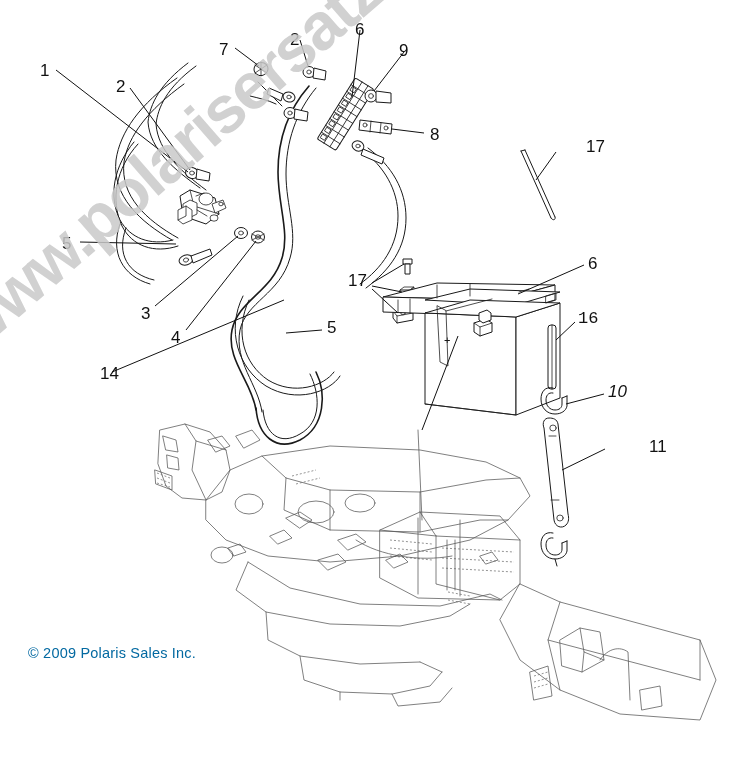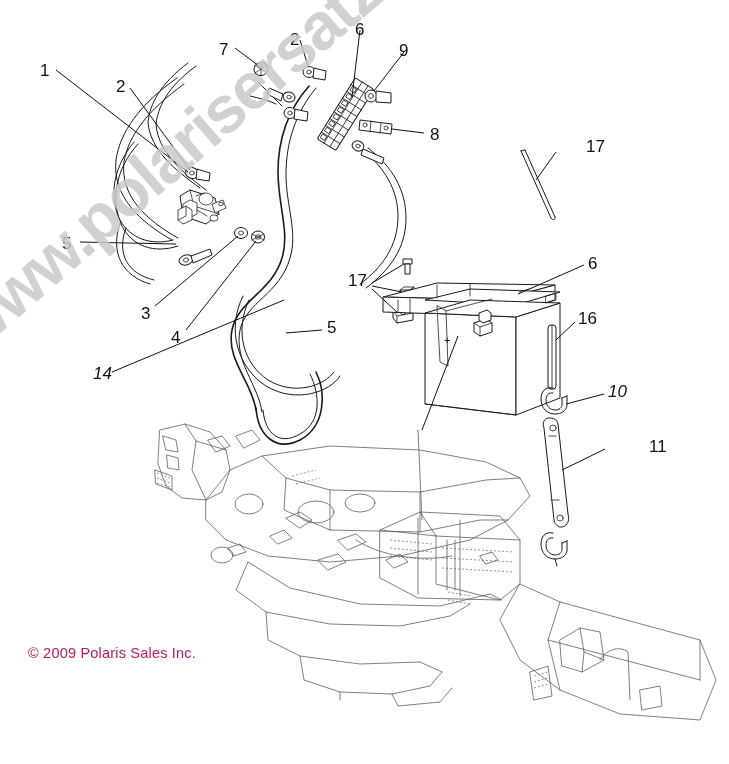--- a/index.html
+++ b/index.html
@@ -18,21 +18,21 @@
     line-height:17px;
     color:#111;
     white-space:nowrap;
     letter-spacing:0px;
   }
   #copyright{
     position:absolute;
     left:28px;top:645px;
     font-family:"Liberation Sans", sans-serif;
     font-size:14.5px;
-    color:#be185d;
+    color:#0369a1;
     white-space:nowrap;
     letter-spacing:0.2px;
   }
   #watermark{
     position:absolute;
     left:-40px;top:300px;
     width:820px;
     font-family:"Liberation Sans", sans-serif;
     font-size:66px;
     font-weight:bold;
@@ -364,22 +364,22 @@
   <div class="callout" style="left:290px;top:31px;">2</div>
   <div class="callout" style="left:355px;top:21px;">6</div>
   <div class="callout" style="left:399px;top:42px;">9</div>
   <div class="callout" style="left:430px;top:126px;">8</div>
   <div class="callout" style="left:558px;top:138px;margin-left:28px;">17</div>
   <div class="callout" style="left:62px;top:235px;">5</div>
   <div class="callout" style="left:141px;top:305px;">3</div>
   <div class="callout" style="left:171px;top:329px;">4</div>
   <div class="callout" style="left:348px;top:272px;">17</div>
   <div class="callout" style="left:588px;top:255px;">6</div>
-  <div class="callout" style="left:578px;top:310px;">16</div>
-  <div class="callout" style="left:93px;top:365px;font-style:italic;">14</div>
+  <div class="callout" style="left:578px;top:310px;font-family:Liberation Mono, monospace;">16</div>
+  <div class="callout" style="left:100px;top:365px;">14</div>
   <div class="callout" style="left:327px;top:319px;">5</div>
   <div class="callout" style="left:608px;top:383px;font-style:italic;">10</div>
   <div class="callout" style="left:609px;top:438px;margin-left:40px;">11</div>
 
   <div id="watermark">www.polarisersatzteile.de</div>
 
   <div id="copyright">© 2009 Polaris Sales Inc.</div>
 
 </div>
 

